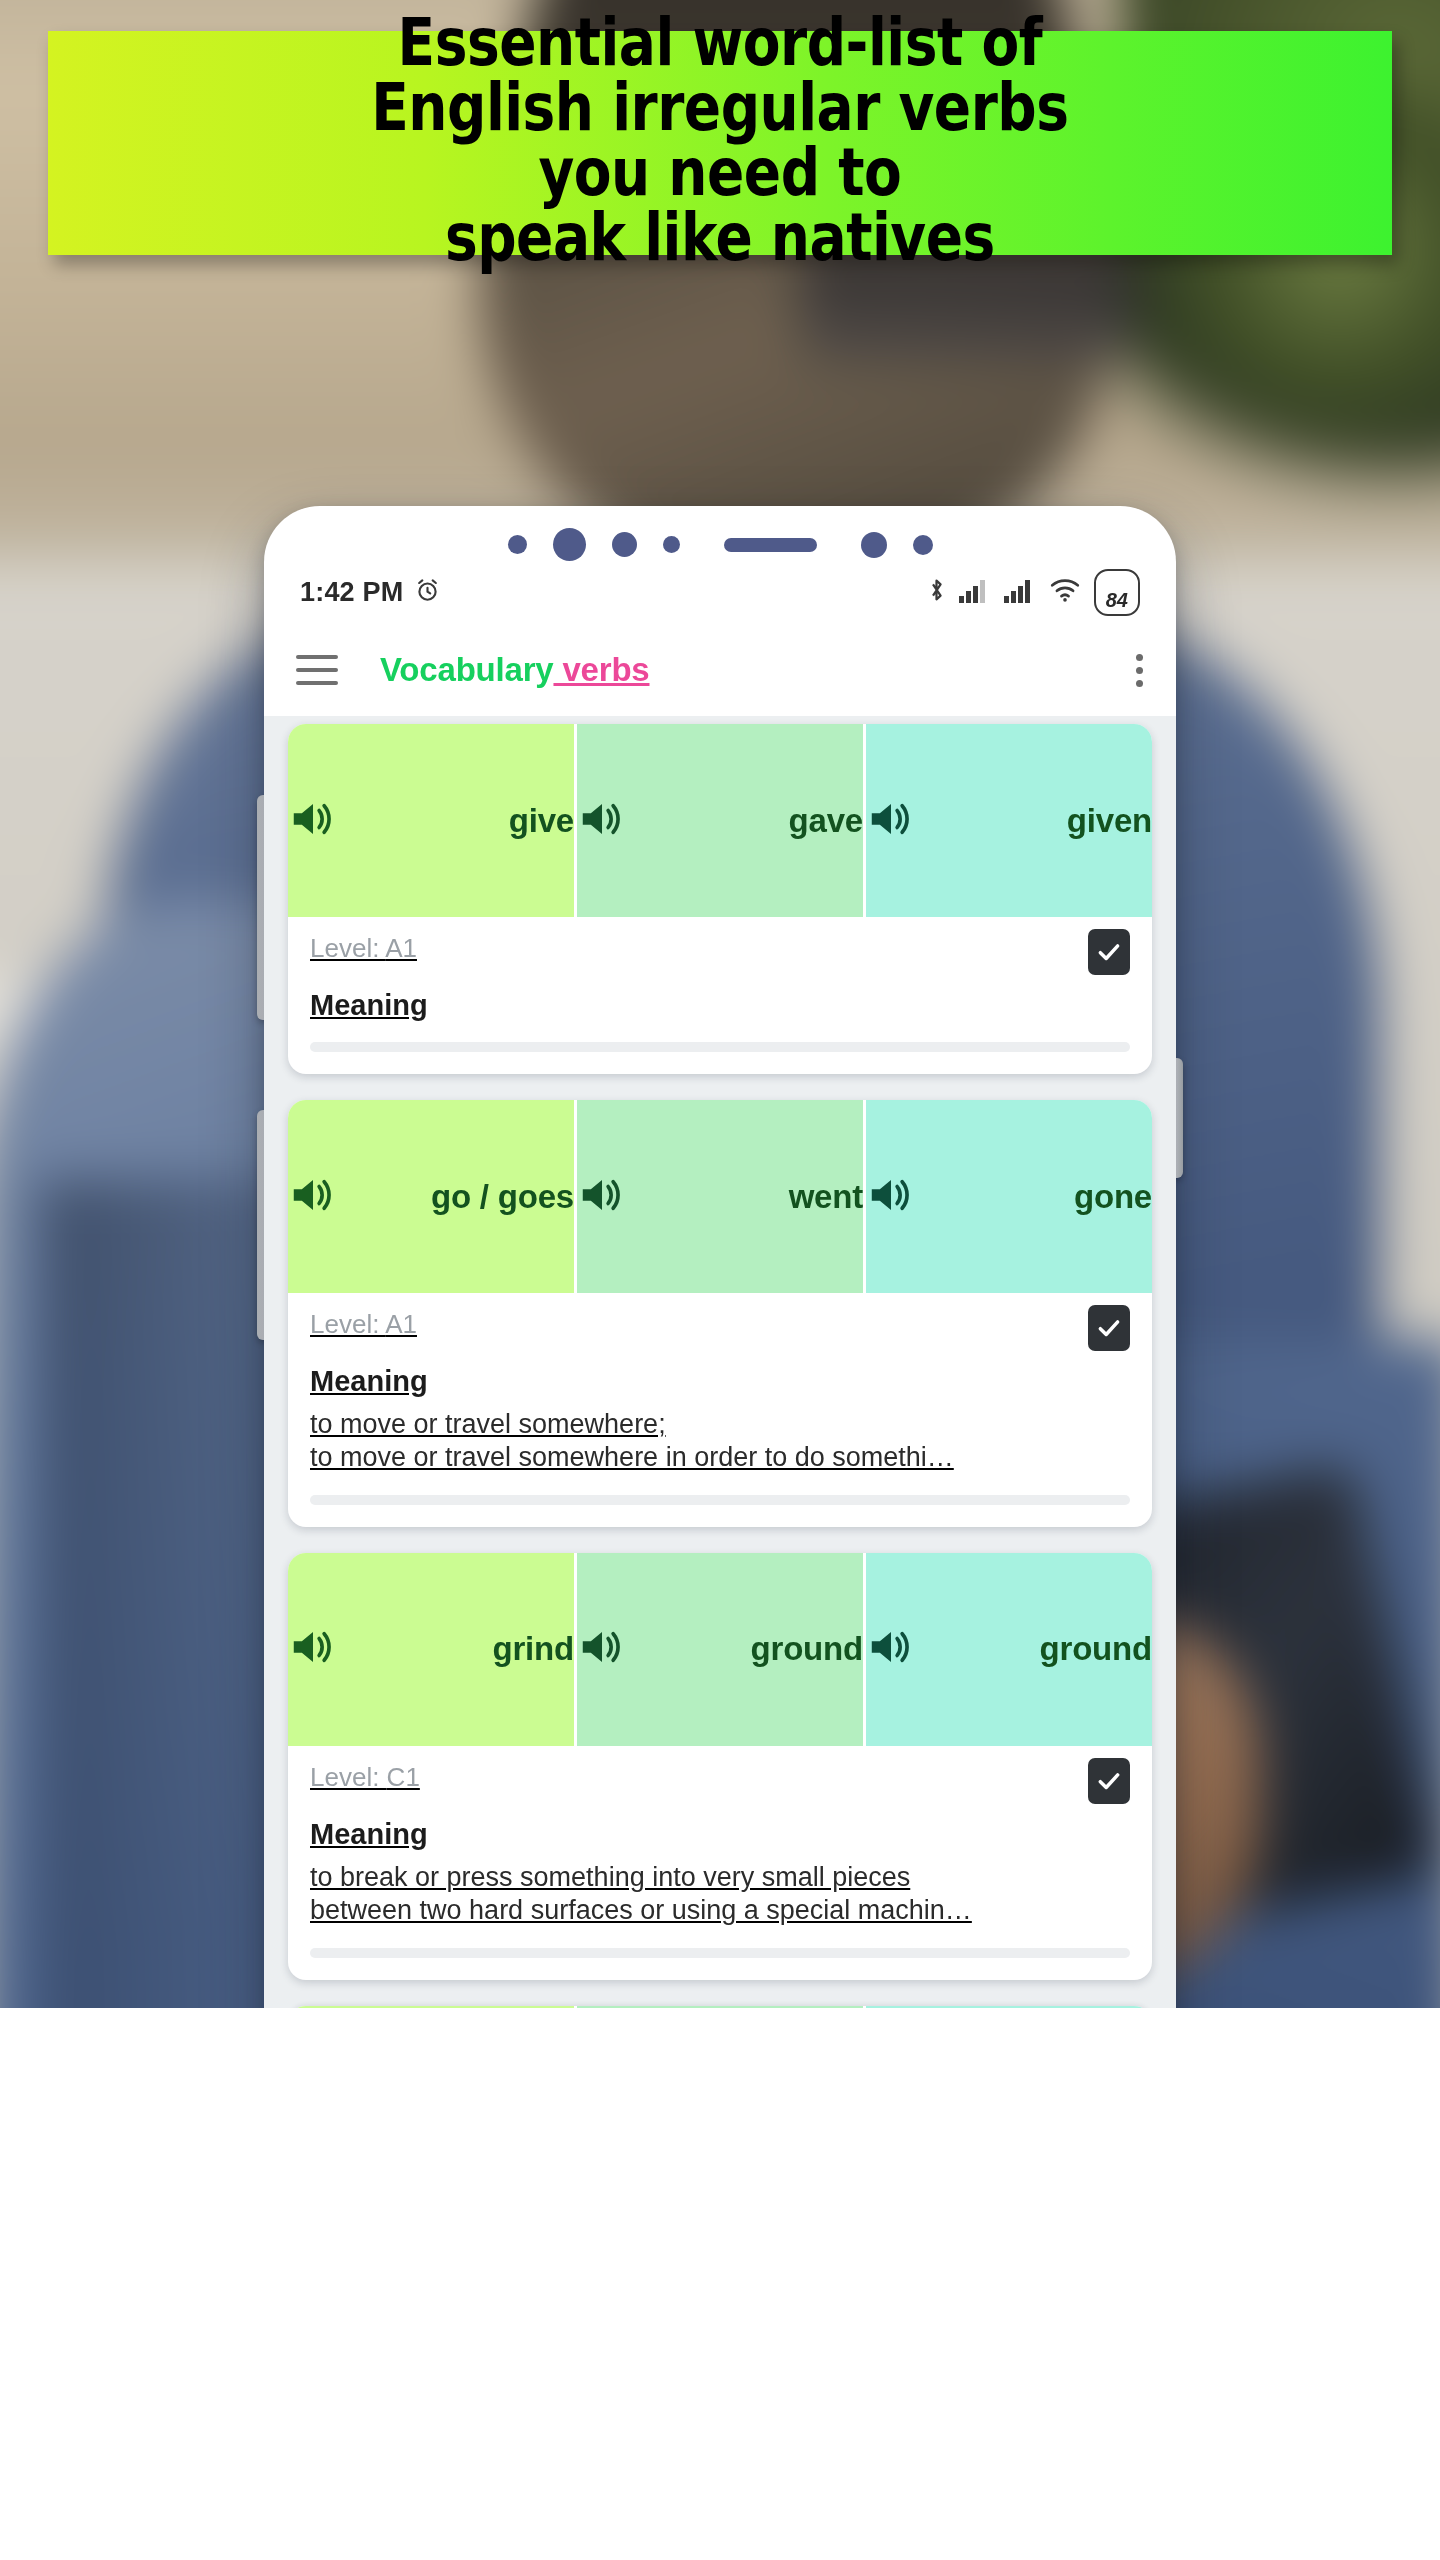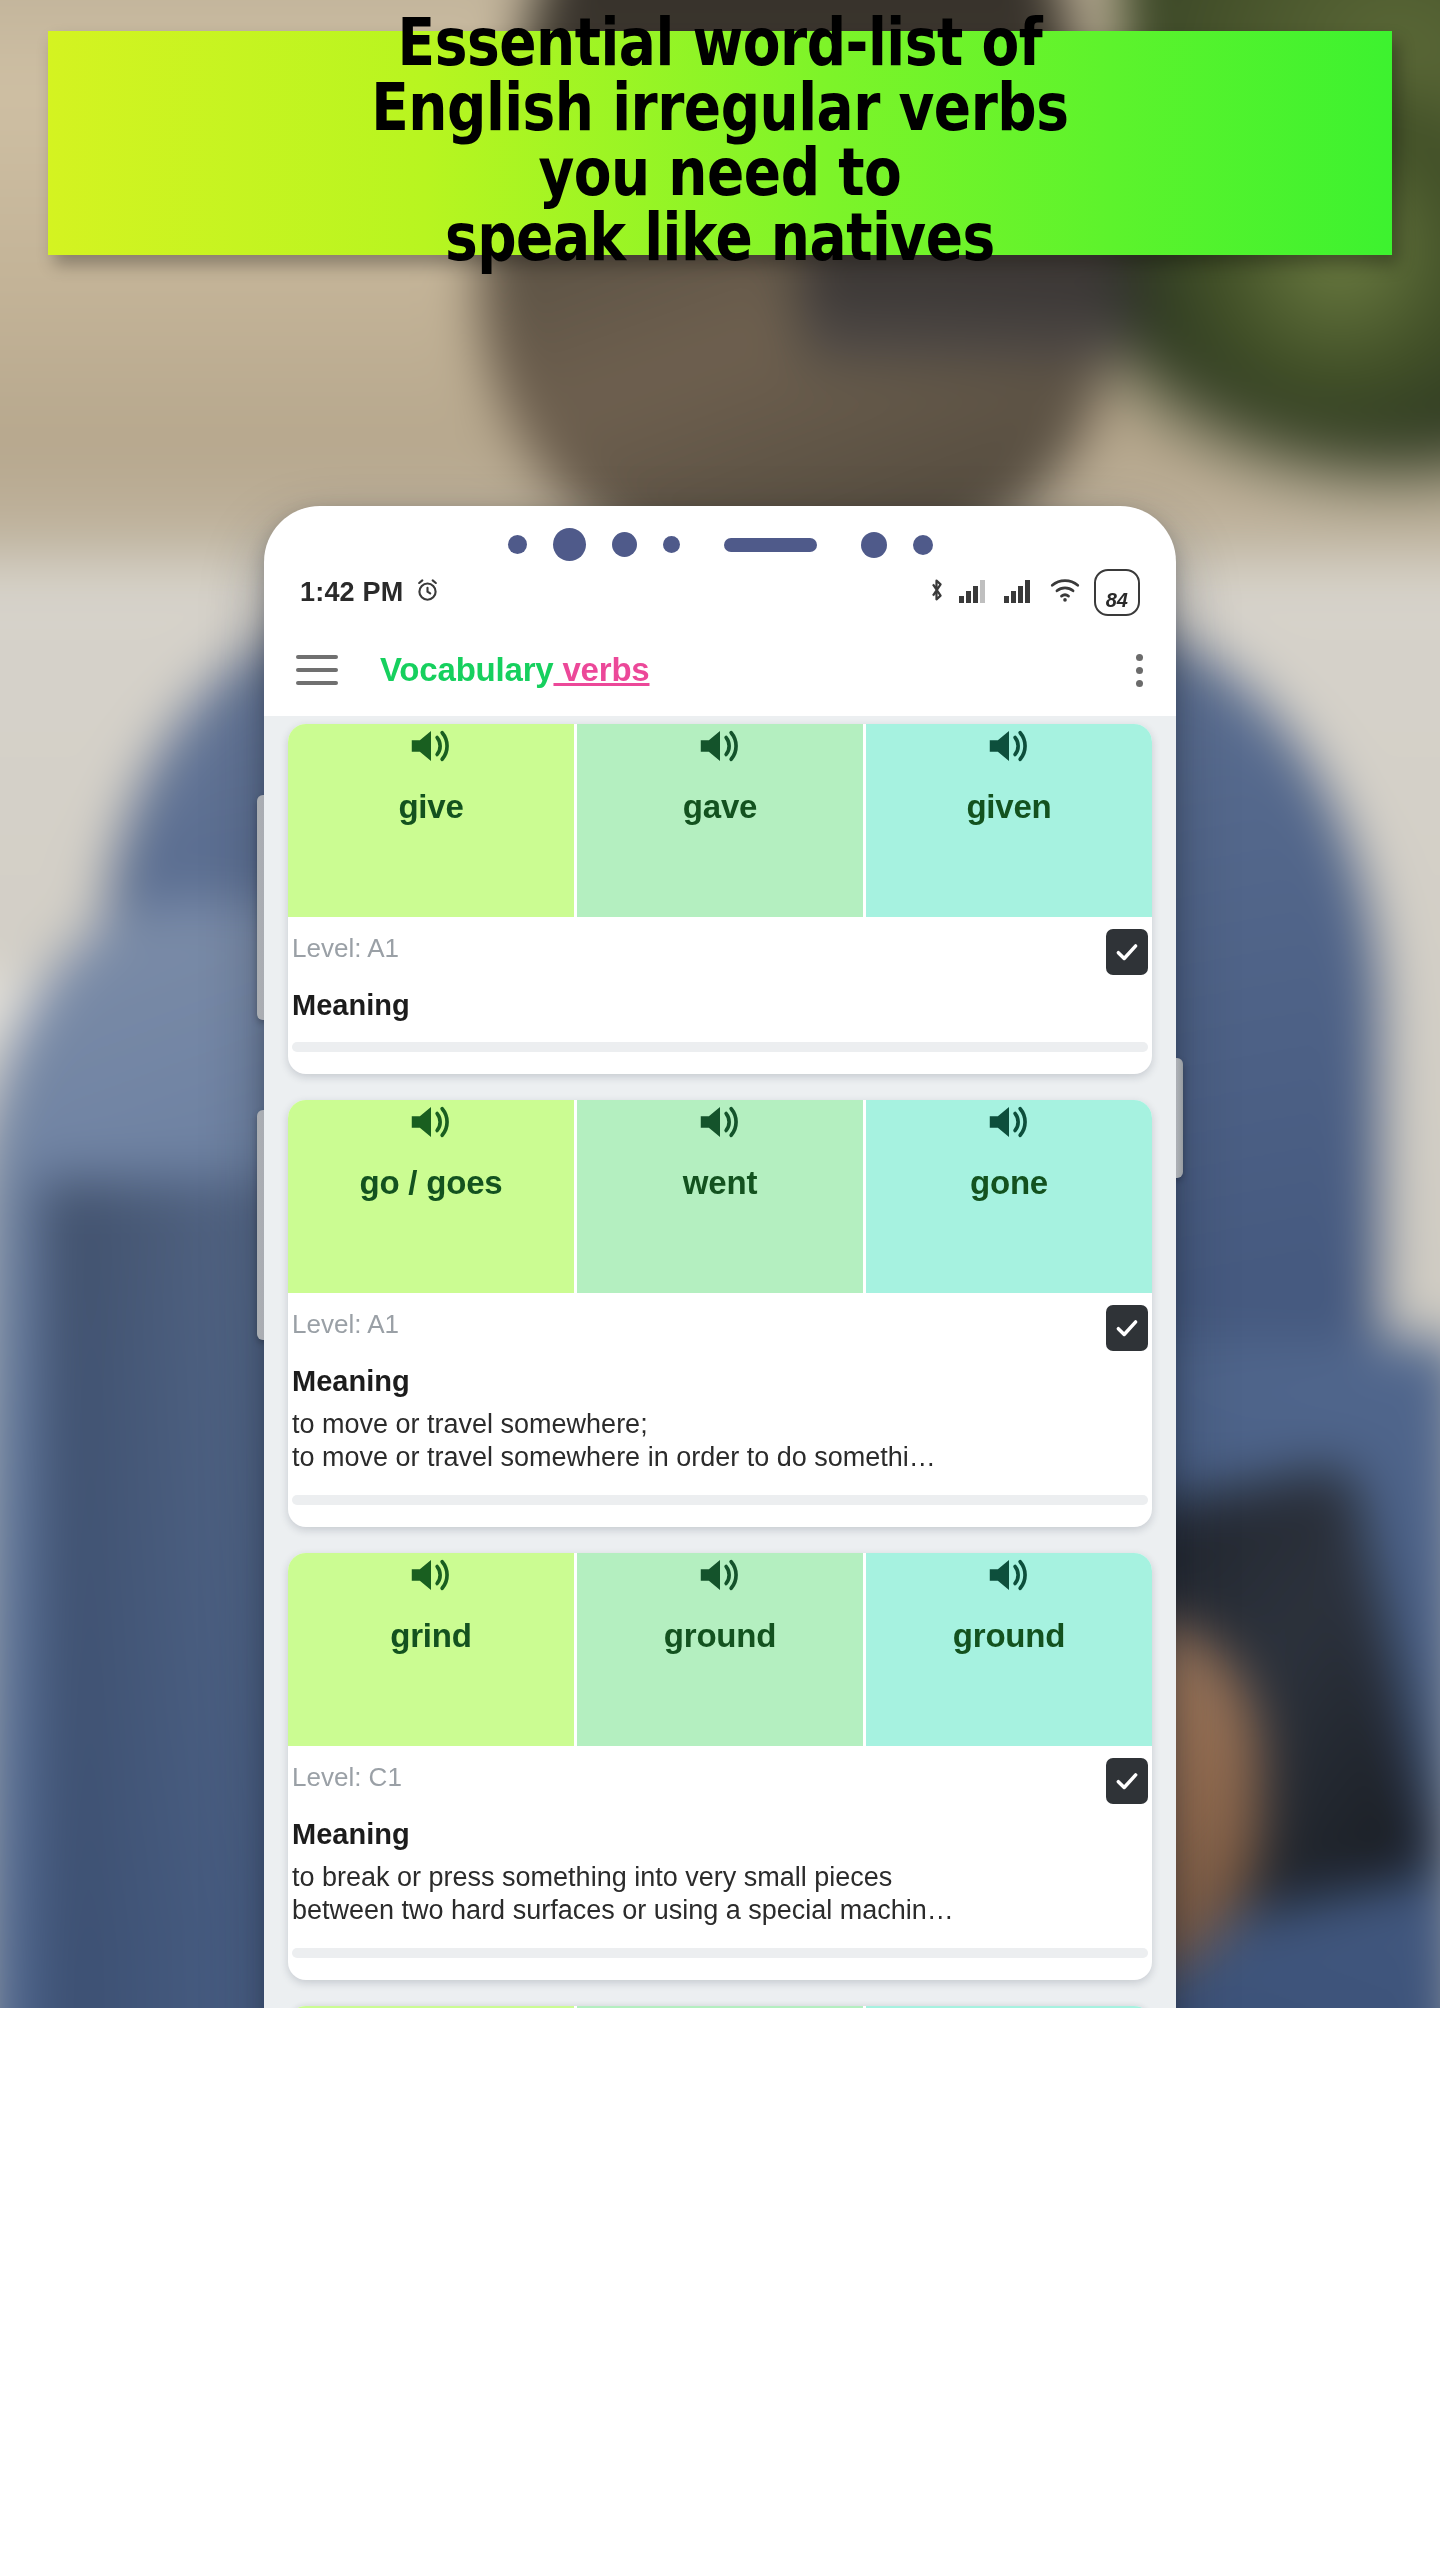--- a/index.html
+++ b/index.html
@@ -238,36 +238,36 @@
     border-radius: 18px;
     box-shadow: 0 3px 8px rgba(30,40,60,.18);
     margin-bottom: 26px;
     overflow: hidden;
   }
   .forms-row { display: flex; }
   .form-cell {
     flex: 1 1 0;
     height: 193px;
     display: flex;
-    flex-direction: column;
+    flex-direction: row;
     align-items: center;
-    justify-content: flex-start;
+    justify-content: space-between;
     gap: 16px;
     cursor: pointer;
   }
   .form-cell + .form-cell { border-left: 3px solid #ffffff; }
   .form-word {
     font-size: 33px;
     font-weight: 700;
     color: #13521f;
     letter-spacing: -0.2px;
   }
   .spk { display: block; }
 
-  .card-info { padding: 16px 4px 0; position: relative; }
+  .card-info { padding: 16px 22px 0; position: relative; text-decoration: underline; }
   .level-row { display: flex; align-items: flex-start; justify-content: space-between; }
   .level-text { font-size: 26px; color: #9aa0a6; font-weight: 400; }
   .chk {
     width: 42px; height: 46px;
     background: #2f3337;
     border-radius: 7px;
     display: flex; align-items: center; justify-content: center;
     cursor: pointer;
     margin-top: -4px;
   }

